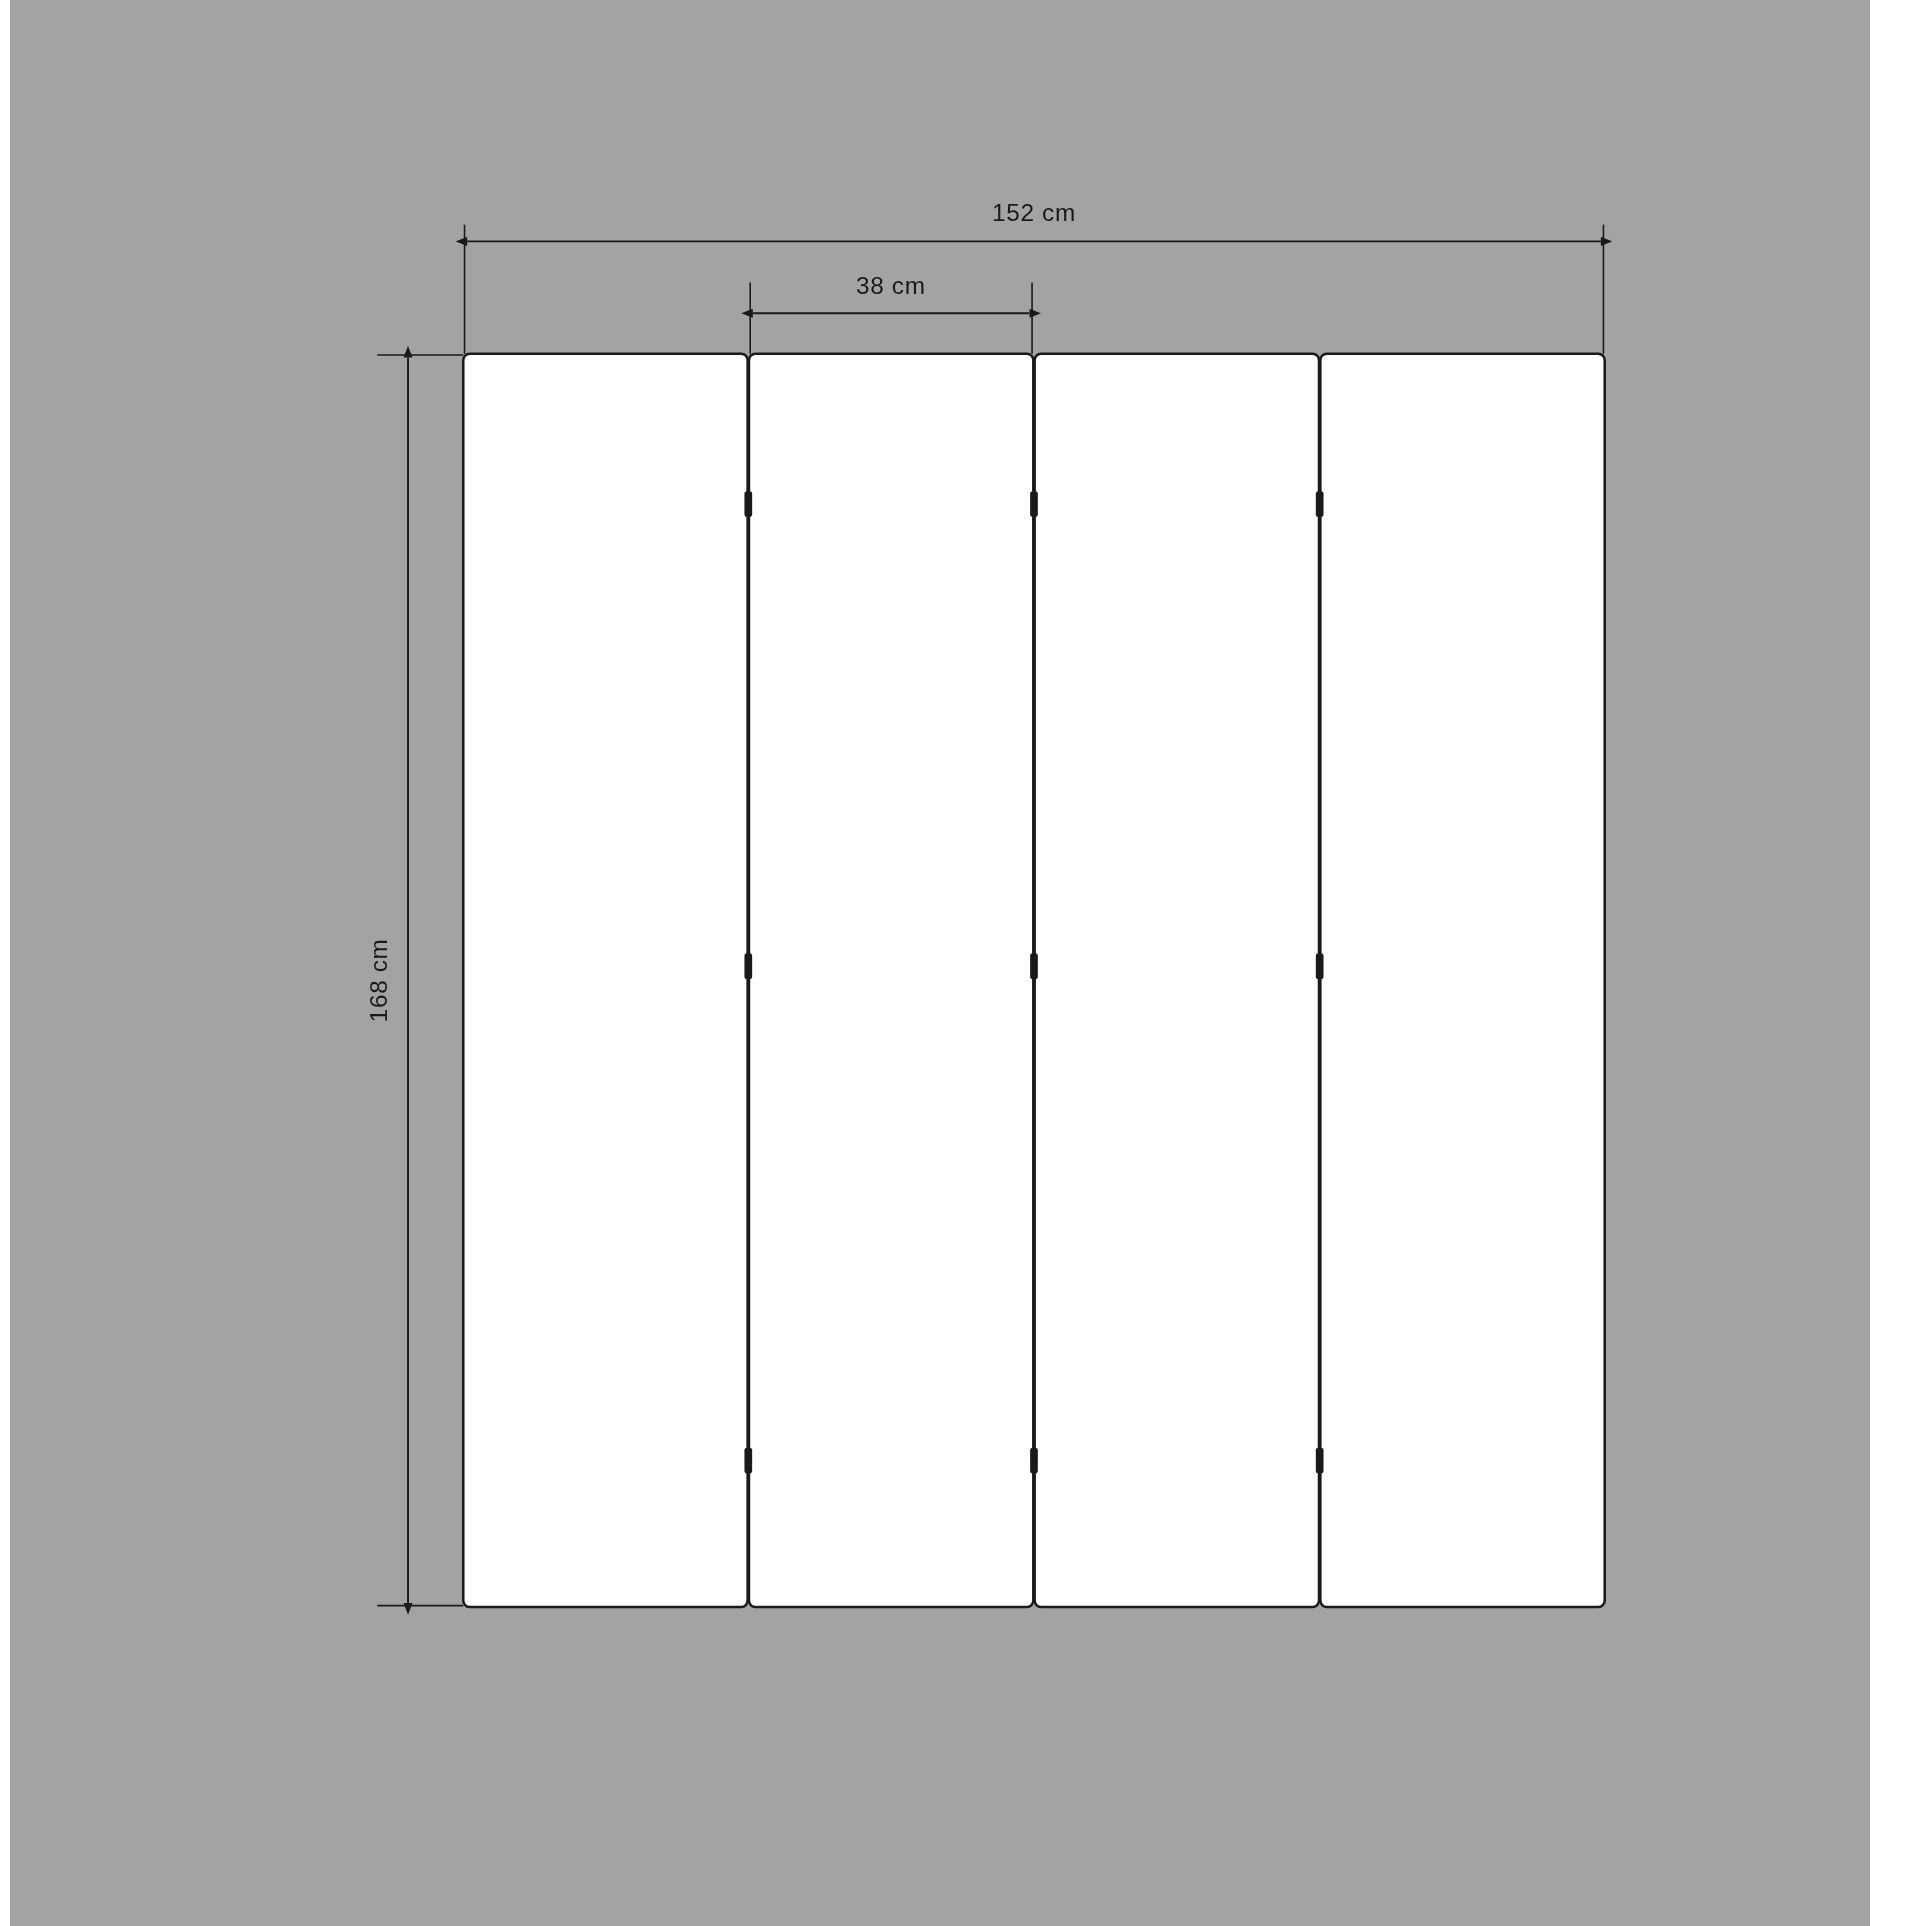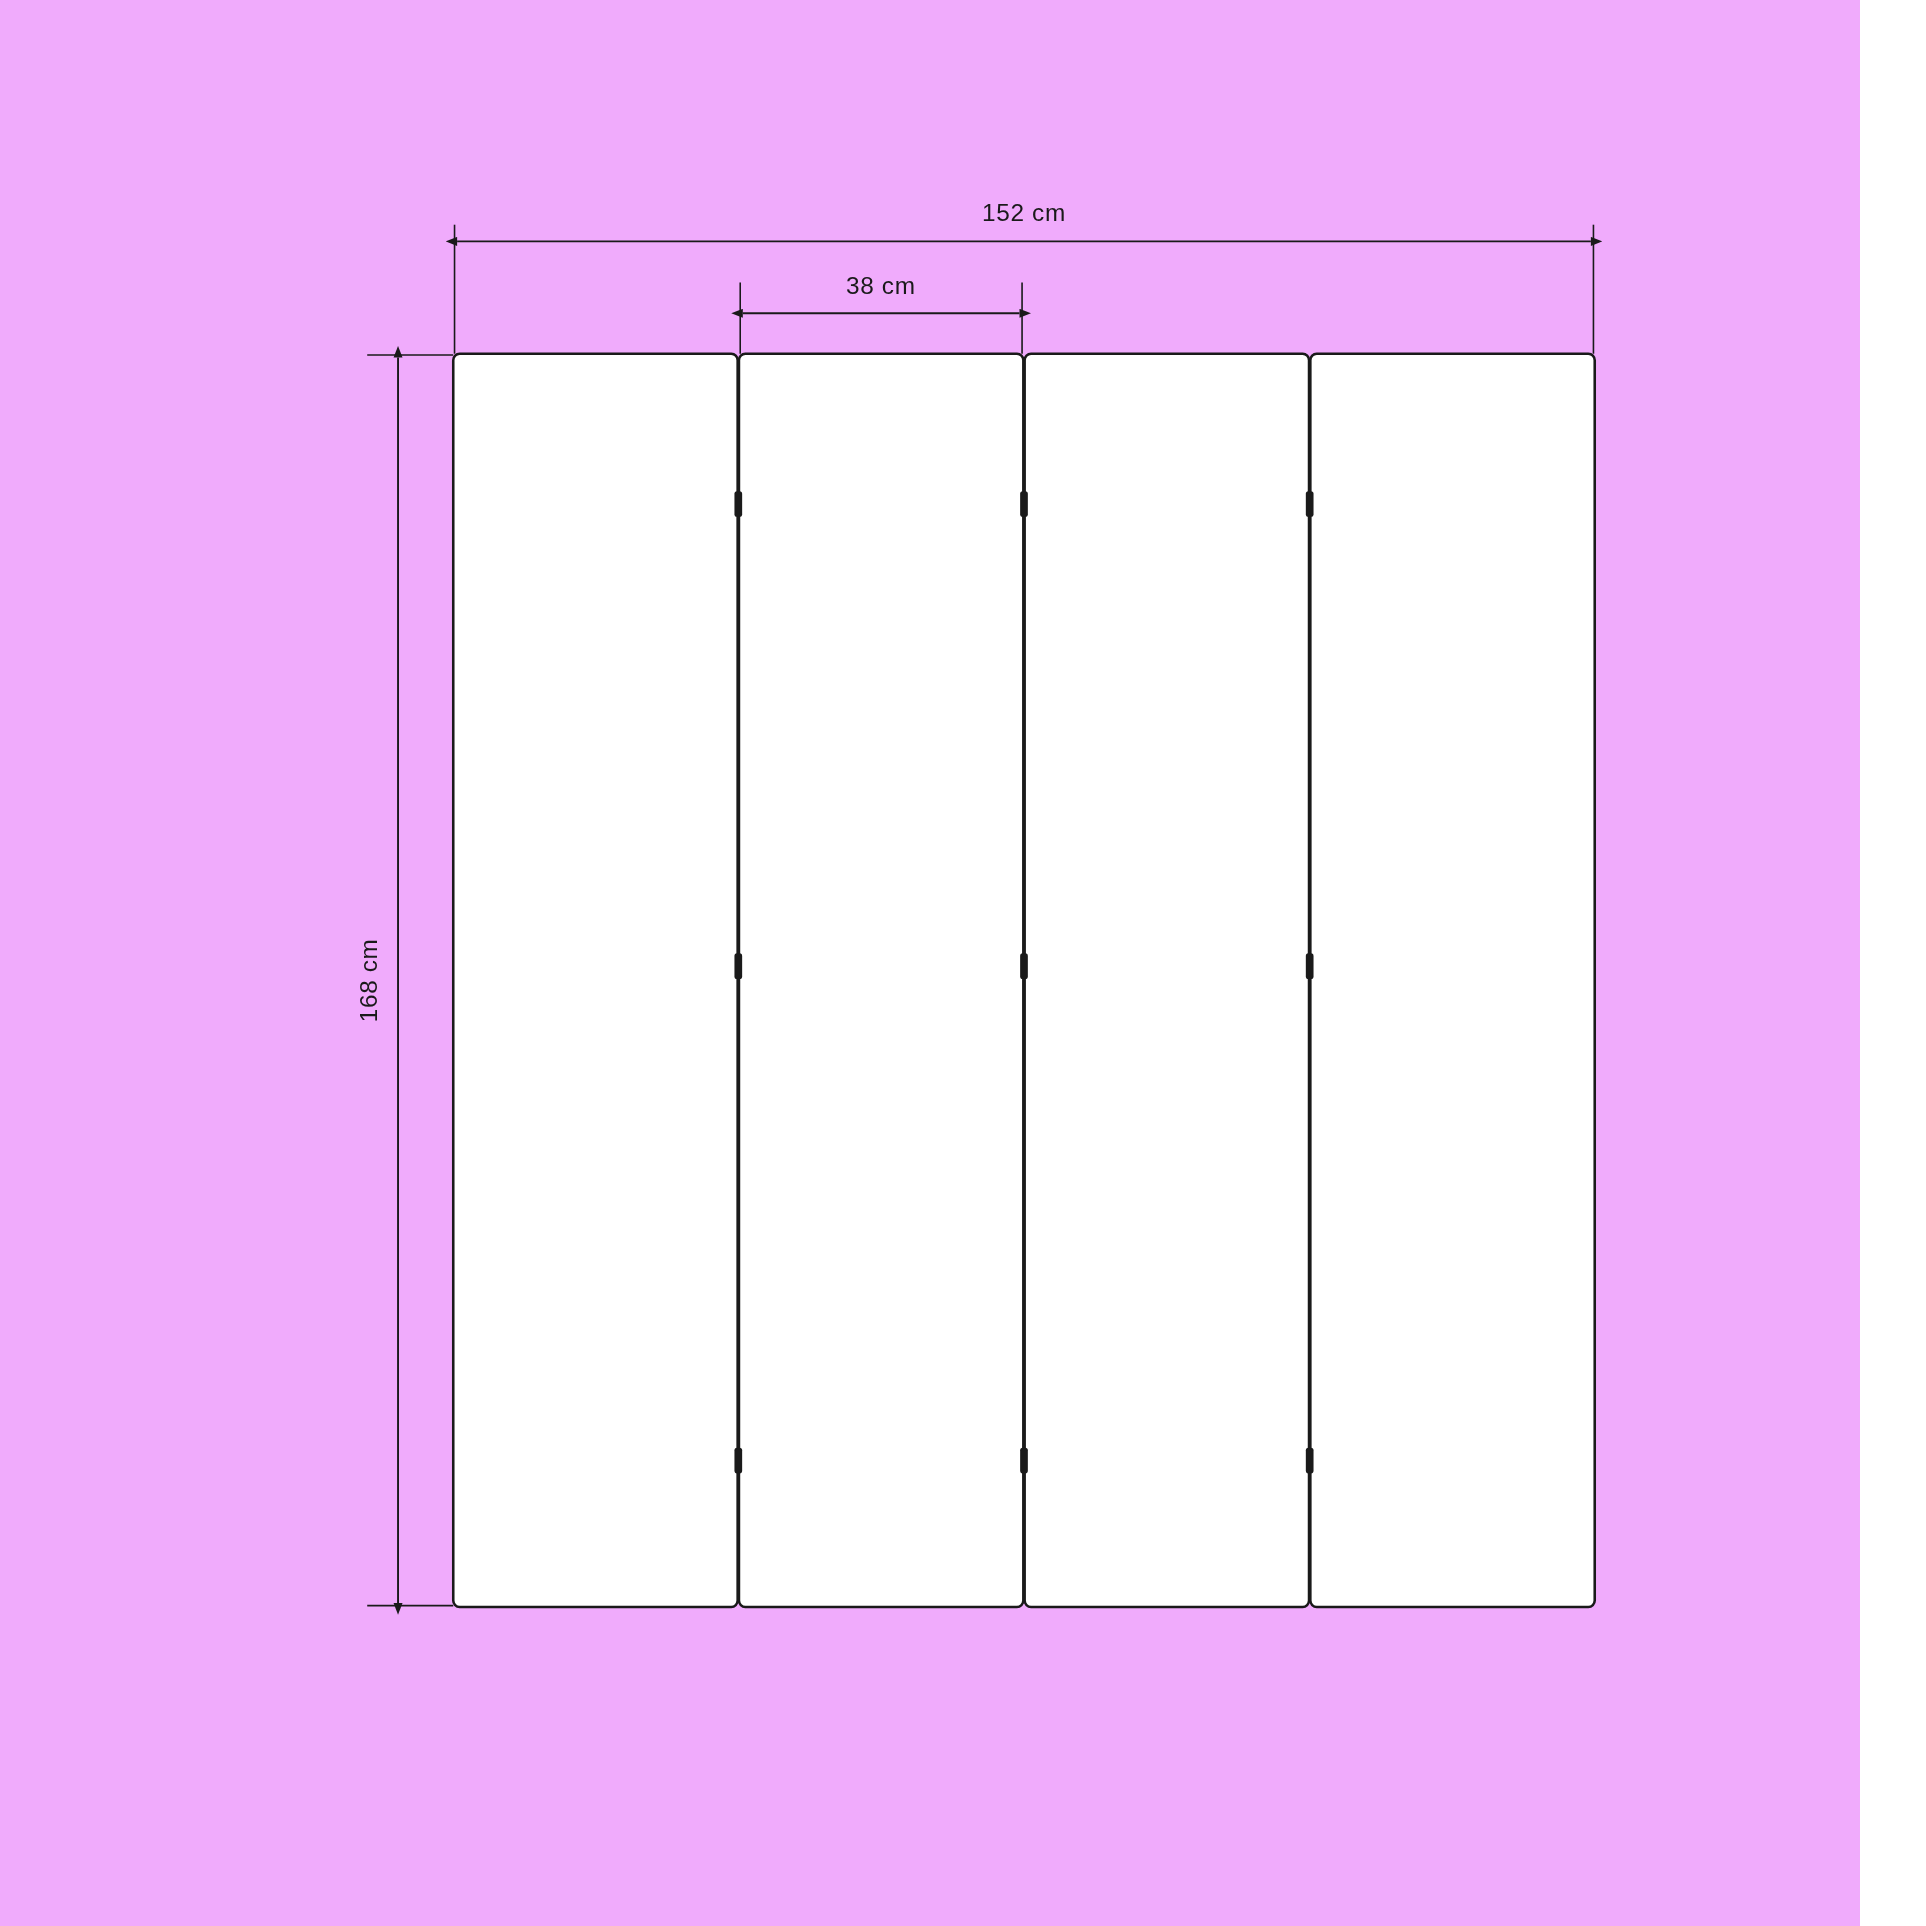--- a/index.html
+++ b/index.html
@@ -10,21 +10,22 @@
   body {
     width: 1926px;
     height: 1926px;
     font-family: "Liberation Sans", sans-serif;
     overflow: hidden;
   }
   #stage {
     position: relative;
     width: 1860px;
     height: 1926px;
-    background: #f0abfc;
+    background: #a3a3a3;
+    margin-left: 10px;
   }
   svg#diagram {
     position: absolute;
     left: 0;
     top: 0;
     width: 1926px;
     height: 1926px;
     display: block;
   }
   .dim-label {

